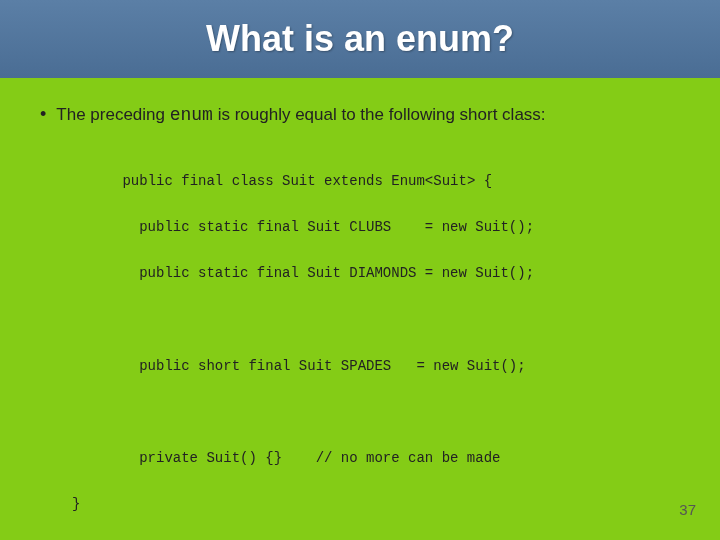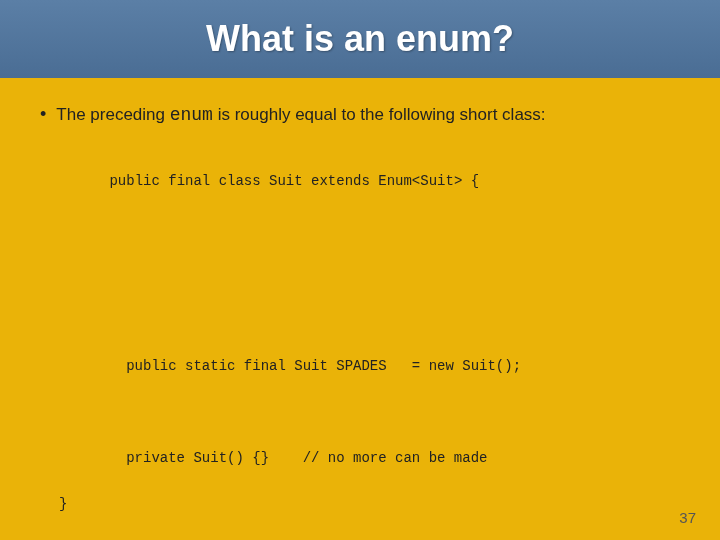--- a/index.html
+++ b/index.html
@@ -12,21 +12,21 @@
       width: 720px;
       height: 540px;
       background: #ffffff;
       font-family: Arial, sans-serif;
       overflow: hidden;
     }
 
     .slide {
       width: 720px;
       height: 540px;
-      background: #eab308;
+      background: #84cc16;
       position: relative;
     }
 
     .title-bar {
       width: 100%;
       background: linear-gradient(to bottom, #5b7fa6, #4a6d94);
       padding: 18px 30px;
       text-align: center;
     }
 
@@ -63,28 +63,28 @@
       font-family: 'Courier New', Courier, monospace;
       font-size: 18px;
       background: transparent;
     }
 
     .code-block {
       font-family: 'Courier New', Courier, monospace;
       font-size: 14px;
       color: #222;
       margin-top: 10px;
-      margin-left: 19px;
+      margin-left: 32px;
       line-height: 1.65;
       white-space: pre;
     }
 
     .slide-number {
       position: absolute;
-      bottom: 14px;
+      bottom: 22px;
       right: 24px;
       font-size: 15px;
       color: #555;
     }
   </style>
 </head>
 <body>
 
 <div class="slide">
 
@@ -96,24 +96,24 @@
 
     <div class="bullet-point">
       <span class="bullet-dot">•</span>
       <span class="bullet-text">
         <span>The preceding </span><span class="mono">enum</span><span> is roughly equal to the following short class:</span>
       </span>
     </div>
 
     <div class="code-block">
       <span>public final class Suit extends Enum&lt;Suit&gt; {</span>
+      <br><span>        public static final Suit CLUBS    = new Suit();</span>
+      <br><span>        public static final Suit DIAMONDS = new Suit();</span>
       <br>
-      <br>
-      <br>
-      <br><span>        public static final Suit SPADES   = new Suit();</span>
+      <br><span>        public short final Suit SPADES   = new Suit();</span>
       <br>
       <br><span>        private Suit() {}    // no more can be made</span>
       <br><span>}</span>
     </div>
 
   </div>
 
   <div class="slide-number">37</div>
 
 </div>

